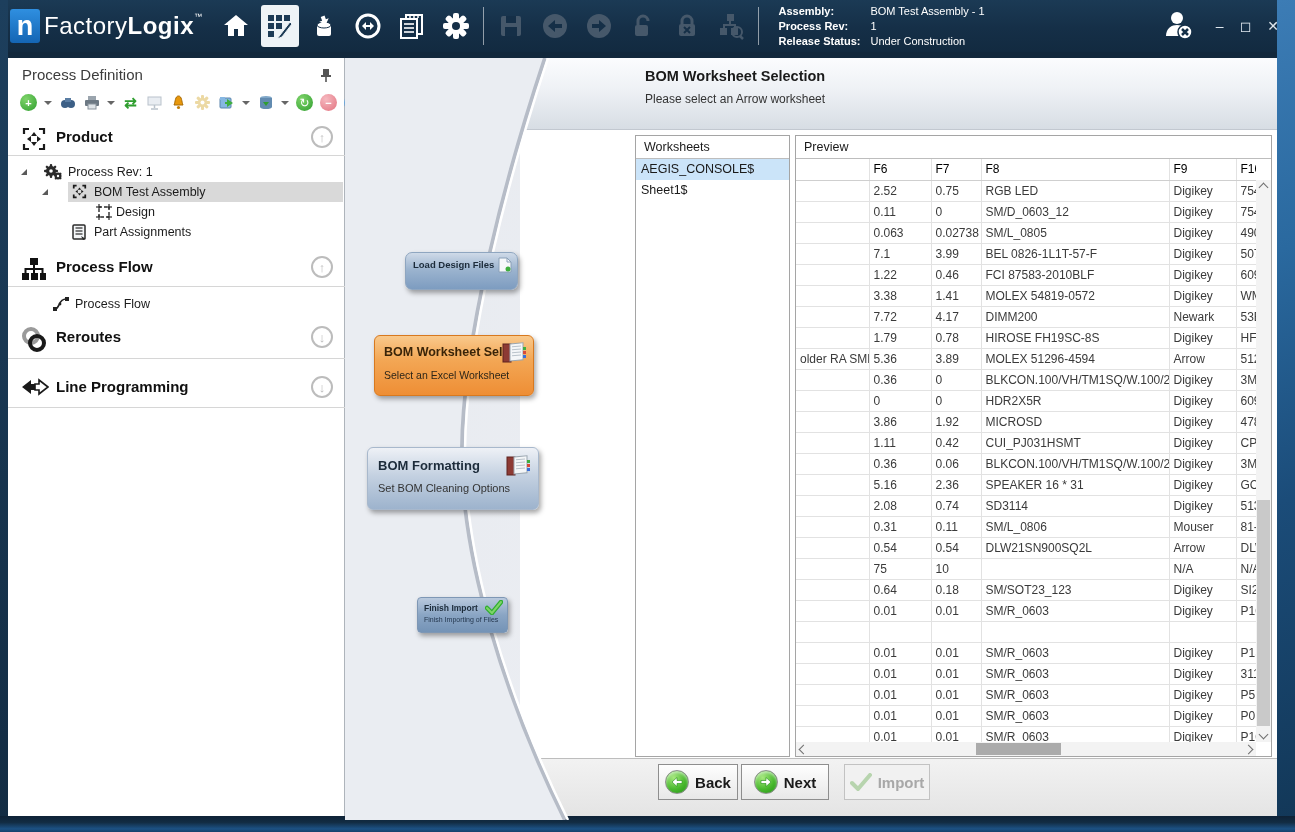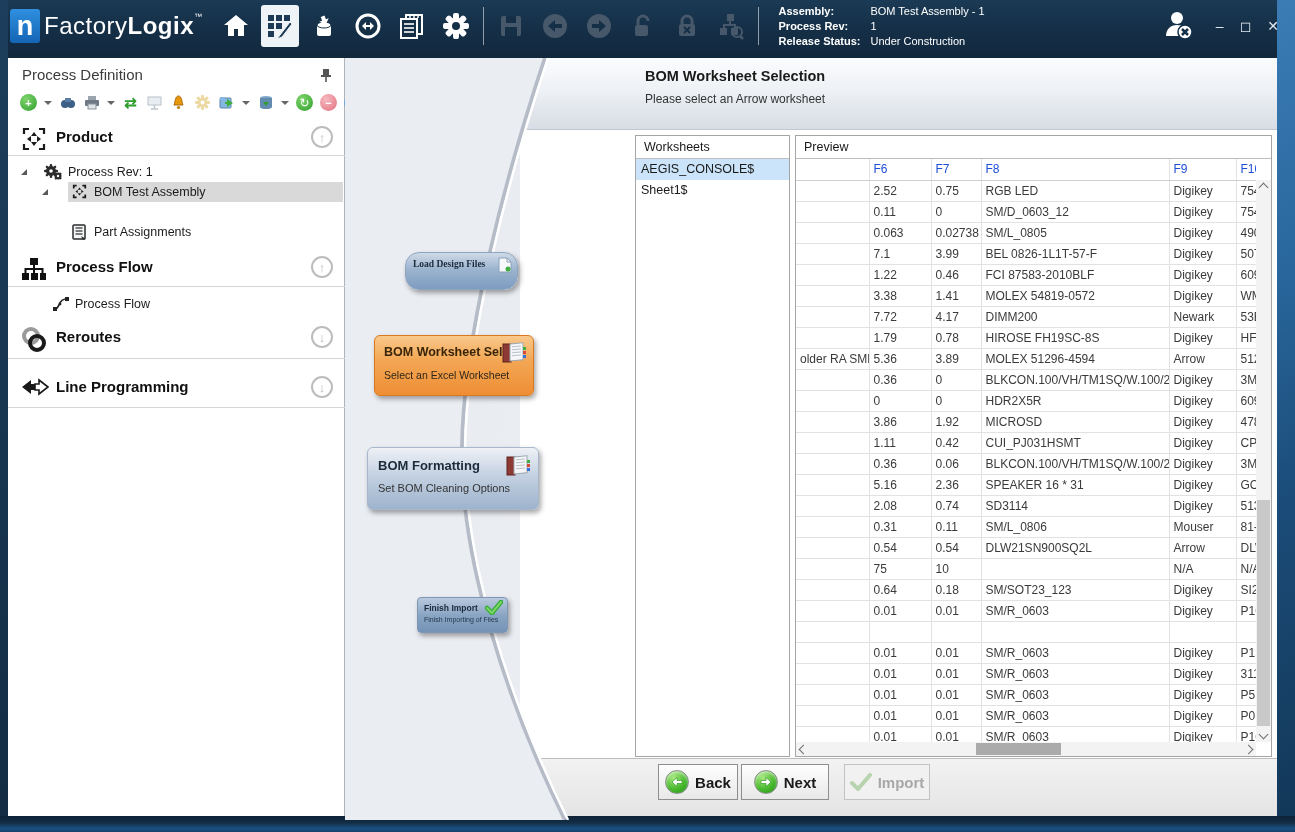--- a/index.html
+++ b/index.html
@@ -41,21 +41,21 @@
   .hl { position:absolute; left:60px; right:2px; top:0; height:20px; background:#d9d9d9; }
   .expn { position:absolute; top:7px; width:0; height:0; border-bottom:6px solid #5a5a5a; border-left:6px solid transparent; }
   .ti { position:absolute; top:2px; }
 
   
   #wizard { left:345px; top:58px; width:932px; height:762px; background:linear-gradient(100deg,#e7eaef 0%,#edeff4 50%,#f1f3f6 100%); }
   #curve { left:345px; top:58px; width:260px; height:762px; z-index:6; pointer-events:none; }
   .card { position:absolute; z-index:7; border-radius:6px; box-shadow:2px 3px 5px rgba(0,0,0,.35); cursor:pointer; }
   .card .ct { font-weight:700; color:#1c2b3a; }
   .card .cs { color:#333; }
-  #card-load { left:405px; top:252px; width:113px; height:38px; background:linear-gradient(180deg,#cfdae8 0%,#9cb4cf 45%,#7d9cc0 100%); border:1px solid #8fa6c0; border-radius:14px;font-family:Liberation Serif, serif; }
+  #card-load { left:405px; top:252px; width:113px; height:38px; background:linear-gradient(180deg,#cfdae8 0%,#9cb4cf 45%,#7d9cc0 100%); border:1px solid #8fa6c0; border-radius:7px; }
   #card-load .ct { position:absolute; left:7px; top:6px; font-size:9.5px; }
   #card-wsel { left:374px; top:335px; width:160px; height:61px; background:linear-gradient(180deg,#f9c98c 0%,#f3a755 40%,#ee8e35 100%); border:1px solid #d8791f; }
   #card-wsel .ct { position:absolute; left:9px; top:9px; font-size:12.5px; color:#3a2408; }
   #card-wsel .cs { position:absolute; left:9px; top:33px; font-size:10.5px; color:#2e2618; }
   #card-fmt { left:367px; top:447px; width:172px; height:63px; background:linear-gradient(180deg,#eef1f6 0%,#c4d1e1 45%,#9db3cd 100%); border:1px solid #a8b8cc; }
   #card-fmt .ct { position:absolute; left:10px; top:10px; font-size:13px; }
   #card-fmt .cs { position:absolute; left:10px; top:34px; font-size:11px; }
   #card-fin { left:417px; top:597px; width:91px; height:36px; background:linear-gradient(180deg,#b9c9dd 0%,#8aa5c4 50%,#7493b6 100%); border:1px solid #7e97b5; border-radius:4px; }
   #card-fin .ct { position:absolute; left:6px; top:5px; font-size:8.5px;text-align:center; }
   #card-fin .cs { position:absolute; left:6px; top:18px; font-size:7px; color:#24374e; }
@@ -70,21 +70,21 @@
   .panel { position:absolute; background:#fff; border:1px solid #a5a5a5; }
   #ws-panel { left:115px; top:77px; width:155px; height:622px; }
   #pv-panel { left:275px; top:77px; width:477px; height:622px; }
   .panel-h { height:23px; border-bottom:1px solid #bdbdbd; font-size:12.5px; color:#1a1a1a; padding:4px 0 0 8px; }
   .ws-item { height:21px; font-size:12.5px; color:#1a1a1a; padding:3px 0 0 5px; cursor:pointer; }
   .ws-item.sel { background:#cbe4f9; }
 
   #pv-tablewrap { position:absolute; left:0; top:23px; right:15px; bottom:14px; overflow:hidden; }
   table { border-collapse:collapse; table-layout:fixed; width:460px; }
   th, td { height:21px; font-size:12px; font-weight:400; text-align:left; padding:0 4px; border-right:1px solid #e2e2e2; border-bottom:1px solid #e2e2e2; white-space:nowrap; overflow:hidden; color:#3a3a3a; }
-  th { color:#1d4ed8; border-bottom:1px solid #cfcfcf; }
+  th { color:#000000; border-bottom:1px solid #cfcfcf; }
   th:nth-child(1), td:nth-child(1) { width:73px; }
   th:nth-child(2), td:nth-child(2) { width:62px; }
   th:nth-child(3), td:nth-child(3) { width:50px; }
   th:nth-child(4), td:nth-child(4) { width:188px; }
   th:nth-child(5), td:nth-child(5) { width:67px; }
   th:nth-child(6), td:nth-child(6) { width:auto; border-right:none; }
 
   .vscroll { position:absolute; right:0; top:44px; bottom:14px; width:15px; background:#f3f3f3; }
   .hscroll { position:absolute; left:0; right:15px; bottom:0; height:14px; background:#f3f3f3; display:flex; align-items:center; }
   .vthumb { position:absolute; left:1px; right:1px; top:320px; bottom:16px; background:#c9c9c9; }
@@ -380,20 +380,36 @@
           <g fill="#1a1a1a">
             <path d="M13 6 l3 4 h-6 z"></path>
             <path d="M13 20 l3-4 h-6 z"></path>
             <path d="M6 13 l4-3 v6 z"></path>
             <path d="M20 13 l-4-3 v6 z"></path>
           </g>
         </svg></span>
     <span class="txt" style="left:86px;">BOM Test Assembly</span>
   </div>
 
+  <div class="trow" style="top:144px;">
+    <span class="ti" style="left:88px;"><svg width="16" height="16" viewBox="0 0 16 16">
+          <rect x="3" y="3" width="10" height="10" fill="none" stroke="#2b2b2b" stroke-width="1.4" stroke-dasharray="3 2"></rect>
+          <g stroke="#2b2b2b" stroke-width="1.2">
+            <line x1="3" y1="0" x2="3" y2="5"></line>
+            <line x1="13" y1="0" x2="13" y2="5"></line>
+            <line x1="3" y1="11" x2="3" y2="16"></line>
+            <line x1="13" y1="11" x2="13" y2="16"></line>
+            <line x1="0" y1="3" x2="5" y2="3"></line>
+            <line x1="11" y1="3" x2="16" y2="3"></line>
+            <line x1="0" y1="13" x2="5" y2="13"></line>
+            <line x1="11" y1="13" x2="16" y2="13"></line>
+          </g>
+        </svg></span>
+    <span class="txt" style="left:108px;">Design</span>
+  </div>
 
   <div class="trow" style="top:164px;">
     <span class="ti" style="left:63px;"><svg width="17" height="17" viewBox="0 0 17 17">
           <rect x="2" y="1" width="12" height="14" rx="1" fill="#f3f5f7" stroke="#2b2b2b" stroke-width="1.5"></rect>
           <g stroke="#2b2b2b" stroke-width="1.2">
             <line x1="4.5" y1="4" x2="11.5" y2="4"></line>
             <line x1="4.5" y1="7" x2="11.5" y2="7"></line>
             <line x1="4.5" y1="10" x2="11.5" y2="10"></line>
           </g>
           <path d="M10 12 l5 3 -3 1 z" fill="#2b2b2b"></path>

